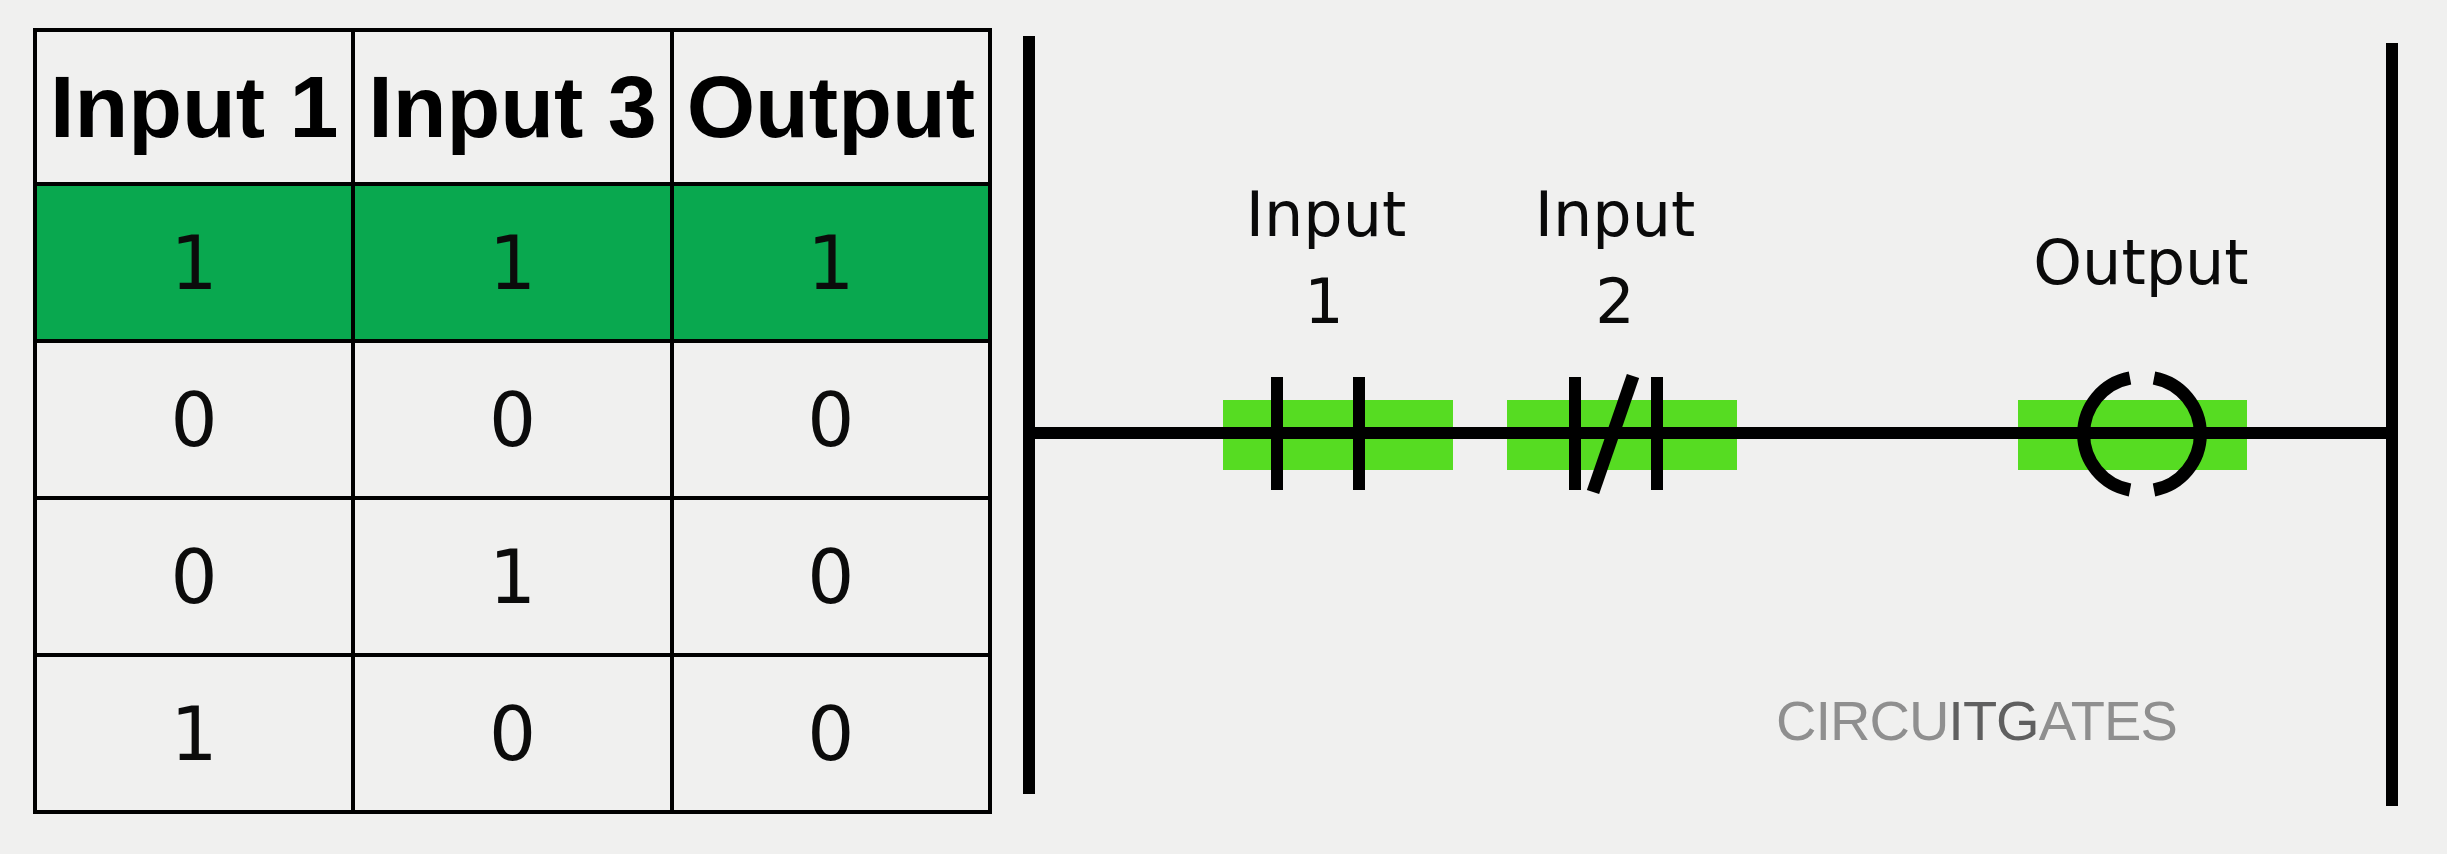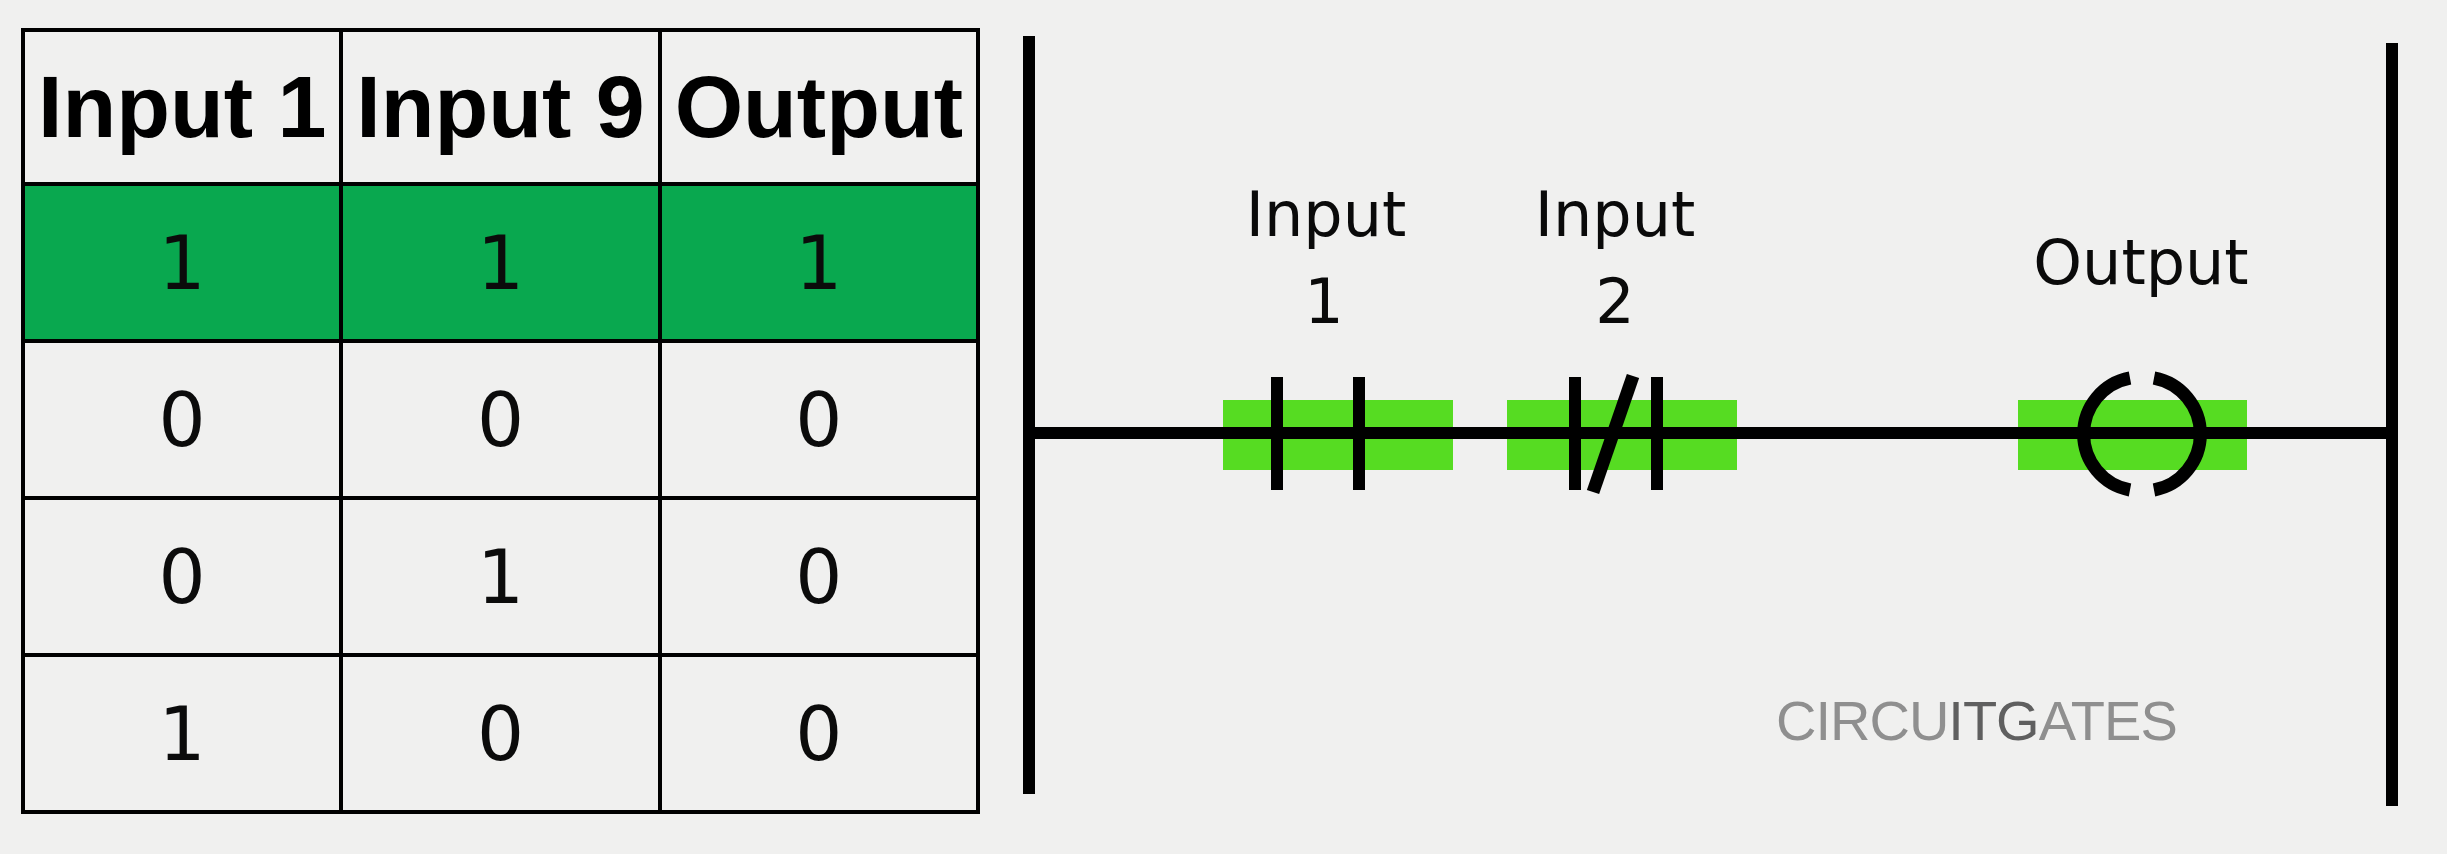--- a/index.html
+++ b/index.html
@@ -8,21 +8,21 @@
     width: 2447px;
     height: 854px;
     background: #f0f0ef;
     overflow: hidden;
     font-family: "DejaVu Sans", sans-serif;
   }
 
   
   table.truth {
     position: absolute;
-    left: 21px;
+    left: 33px;
     top: 28px;
     width: 959px;
     border-collapse: collapse;
     table-layout: fixed;
   }
   table.truth td, table.truth th {
     border: 4px solid #000;
     text-align: center;
     vertical-align: middle;
     padding: 0;
@@ -64,21 +64,21 @@
 </style>
 </head>
 <body>
 
 <div class="canvas">
 
   <table class="truth">
     <tbody>
         <tr>
       <th>Input 1</th>
-      <th>Input 9</th>
+      <th>Input 3</th>
       <th>Output</th>
     </tr>
     <tr>
       <td bgcolor="#09a84f">1</td>
       <td bgcolor="#09a84f">1</td>
       <td bgcolor="#09a84f">1</td>
     </tr>
     <tr>
       <td>0</td>
       <td>0</td>

